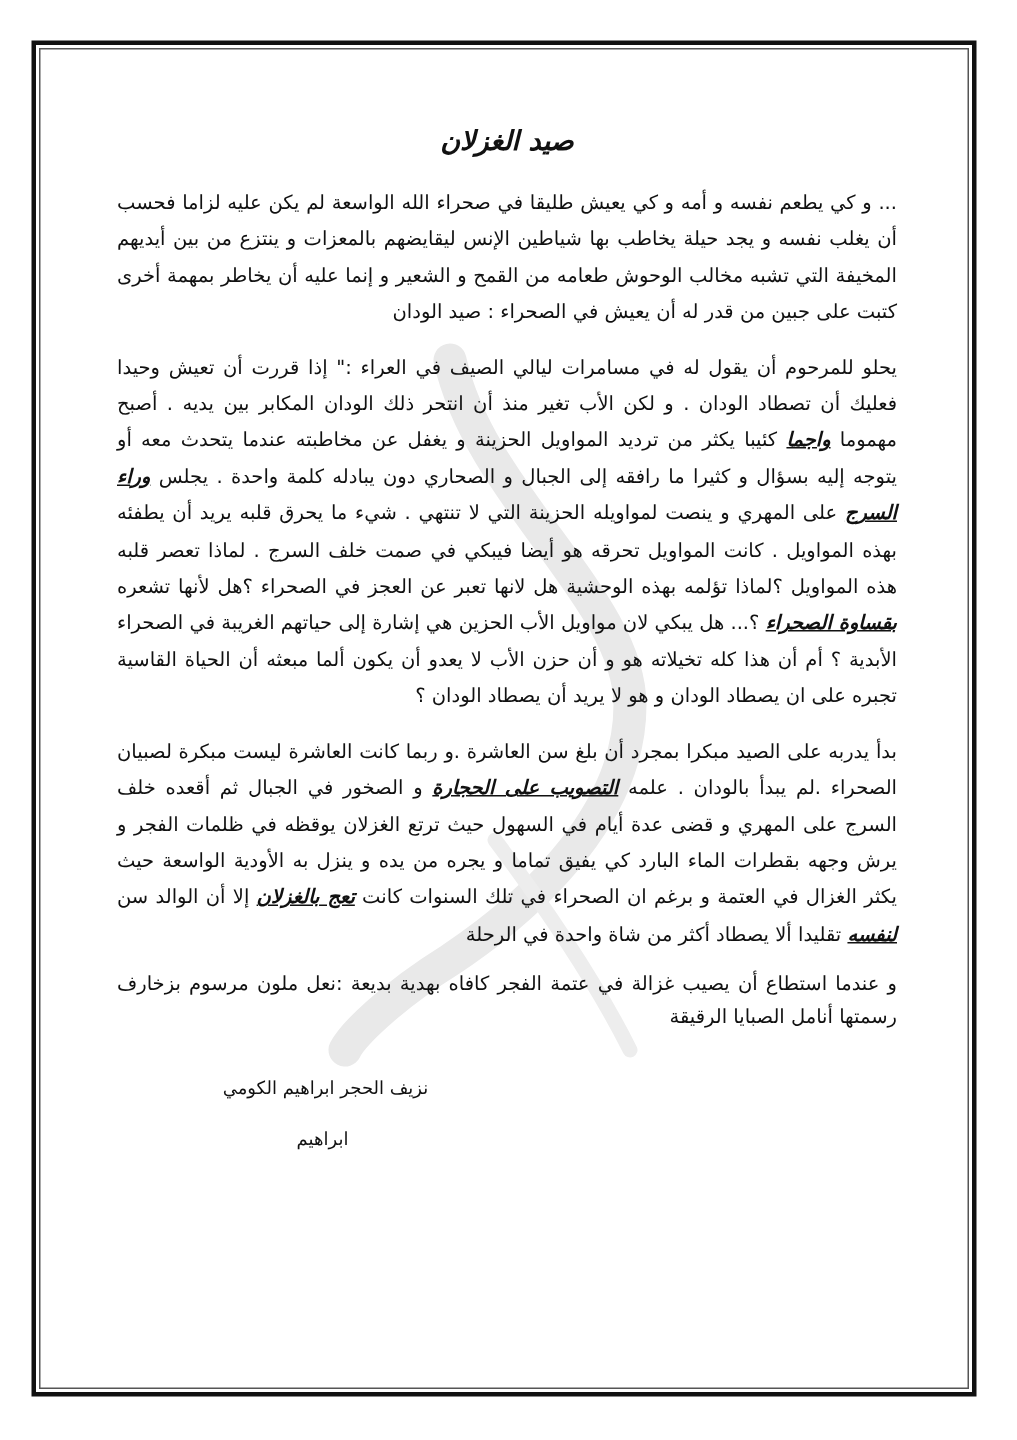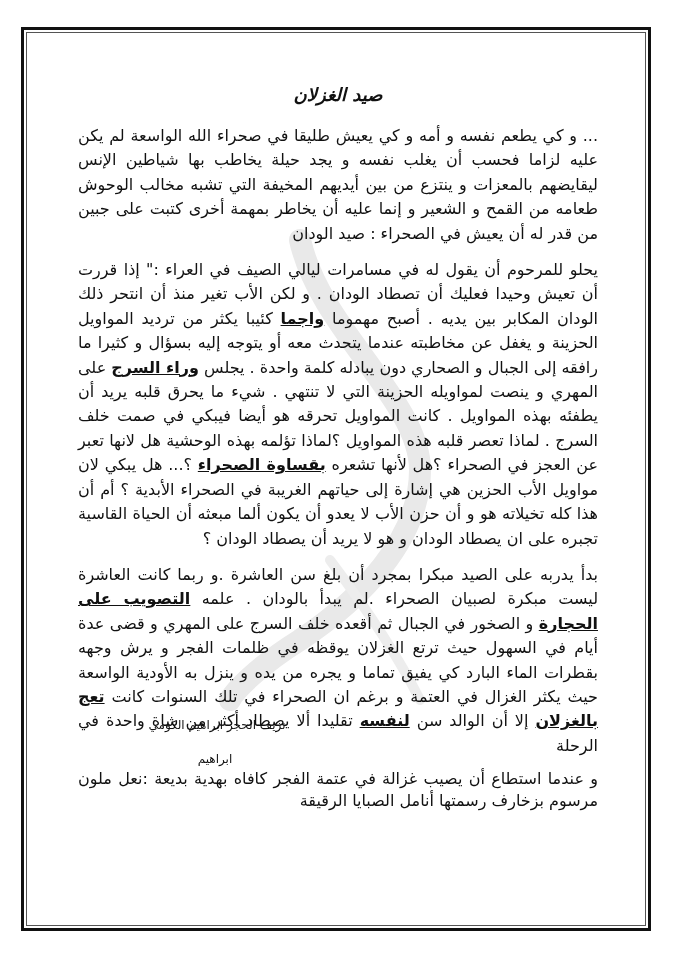--- a/index.html
+++ b/index.html
@@ -48,29 +48,30 @@
       text-align: center;
       font-size: 18px;
       font-weight: bold;
       font-style: italic;
       margin: 0 0 14px 0;
       height: 30px;
       line-height: 30px;
     }
     .para {
       margin: 0;
-      font-size: 16px;
+      font-size: 13px;
       line-height: 24.4px;
       text-align: justify;
       text-align-last: right;
     }
     .para + .para { margin-top: 12px; }
     .para.last { margin-top: 10px; line-height: 22px; }
     .hl {
       font-weight: bold;
+      font-style: italic;
       text-decoration: underline;
     }
     .signature {
       position: absolute;
       direction: rtl;
       z-index: 1;
       font-size: 12px;
     }
     .sig-name { left: 122px; top: 718px; width: 190px; text-align: center; }
     .sig-note { left: 175px; top: 752px; width: 80px; text-align: center; }

